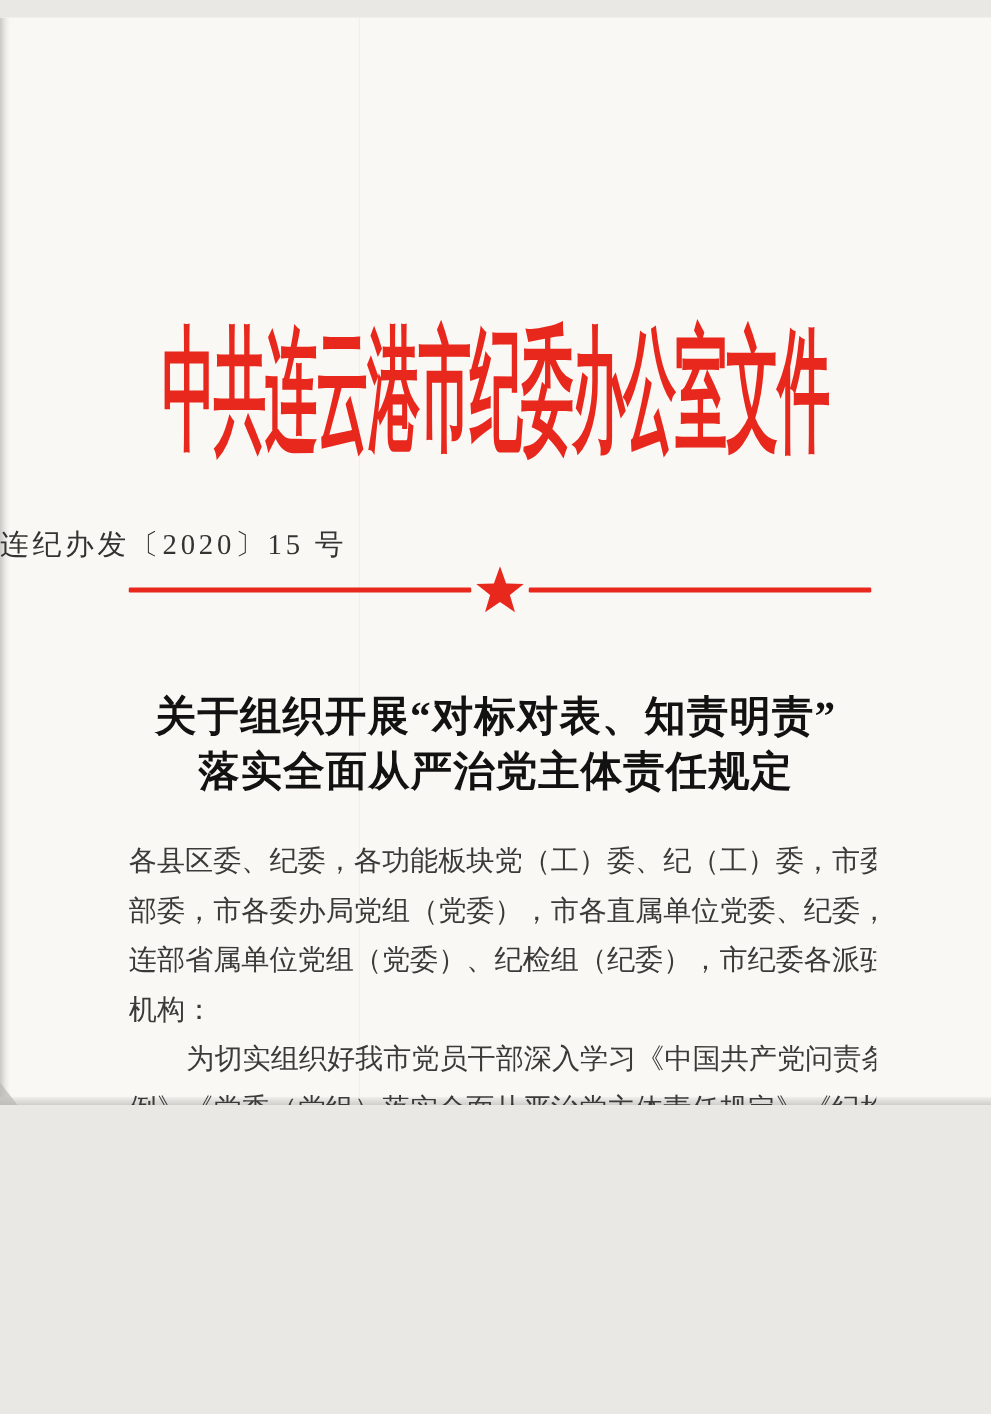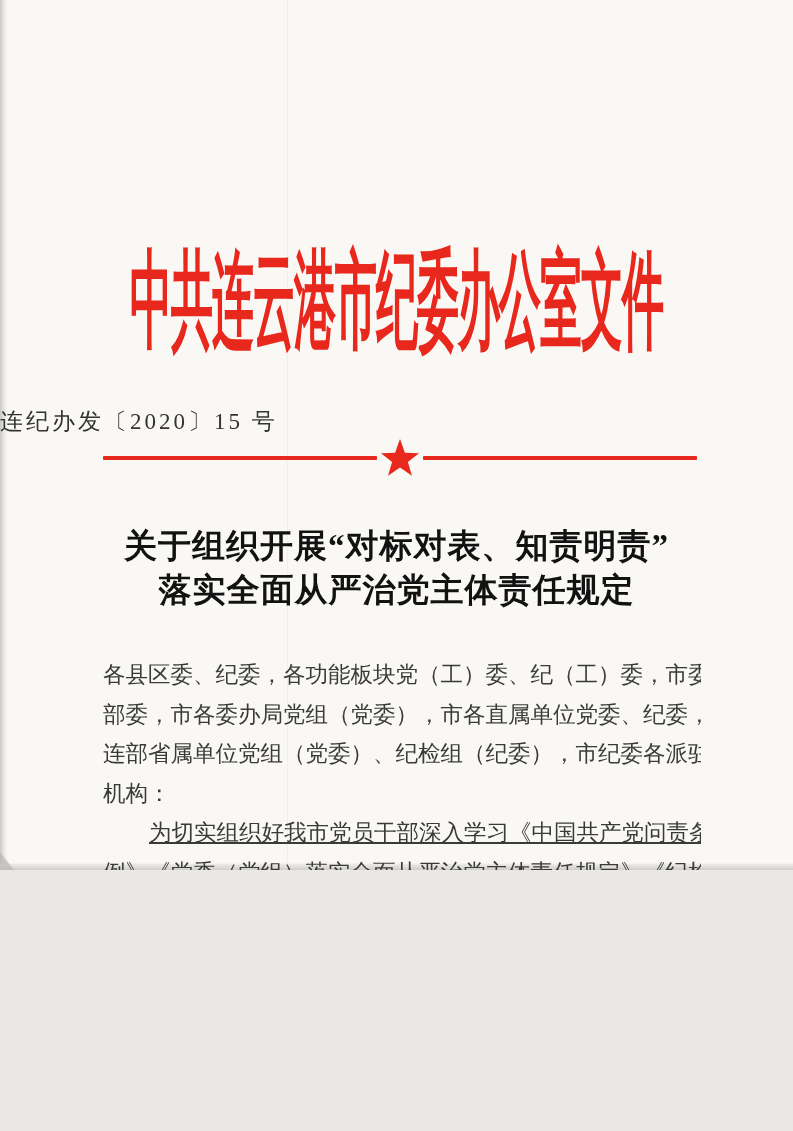--- a/index.html
+++ b/index.html
@@ -1,19 +1,19 @@
 <!DOCTYPE html>
 <html lang="zh"><head>
 <meta charset="utf-8">
 <style>
   html,body{margin:0;padding:0;background:#e9e8e4;}
   .page{
     position:relative;
     width:793px;height:870px;
-    margin:0 auto;
+    margin:14px auto;
     background:#f9f8f4;
     overflow:hidden;
     font-family:"Liberation Serif","DejaVu Serif",serif;
   }
   
   .edge-left{
     position:absolute;left:0;top:0;bottom:0;width:8px;
     background:linear-gradient(90deg,#c9c9c7 0,#eceae6 55%,rgba(236,234,230,0) 100%);
   }
   .edge-bottom{
@@ -52,21 +52,21 @@
   }
   
   .rule-row{
     position:absolute;top:440px;left:103px;width:594px;height:36px;
     display:flex;align-items:center;
   }
   .rule-line{flex:1;height:4px;background:var(--red);border-radius:1px;}
   .star{width:40px;height:38px;margin:0 3px;flex:0 0 auto;display:block;}
   
   .doc-title{
-    position:absolute;top:524px;left:60px;width:673px;
+    position:absolute;top:538px;left:60px;width:673px;
     text-align:center;
     font-weight:bold;
     color:#121212;
     font-size:33px;
     line-height:44px;
     letter-spacing:1px;
   }
   
   .body-block{
     position:absolute;left:103px;width:598px;
@@ -76,21 +76,21 @@
   }
   .salutation{top:655px;}
   .paragraph{top:813px;}
   .body-line{
     text-align:justify;
     text-align-last:justify;
     white-space:nowrap;
     overflow:hidden;
   }
   .body-line.last{text-align-last:left;white-space:normal;}
-  .body-line.indent{padding-left:46px;text-decoration:underline;}
+  .body-line.indent{padding-left:46px;}
   
   .page-number{
     position:absolute;top:1040px;right:103px;
     font-size:22px;
     letter-spacing:2px;
     color:#3a3a38;
   }
 </style>
 </head>
 <body>

